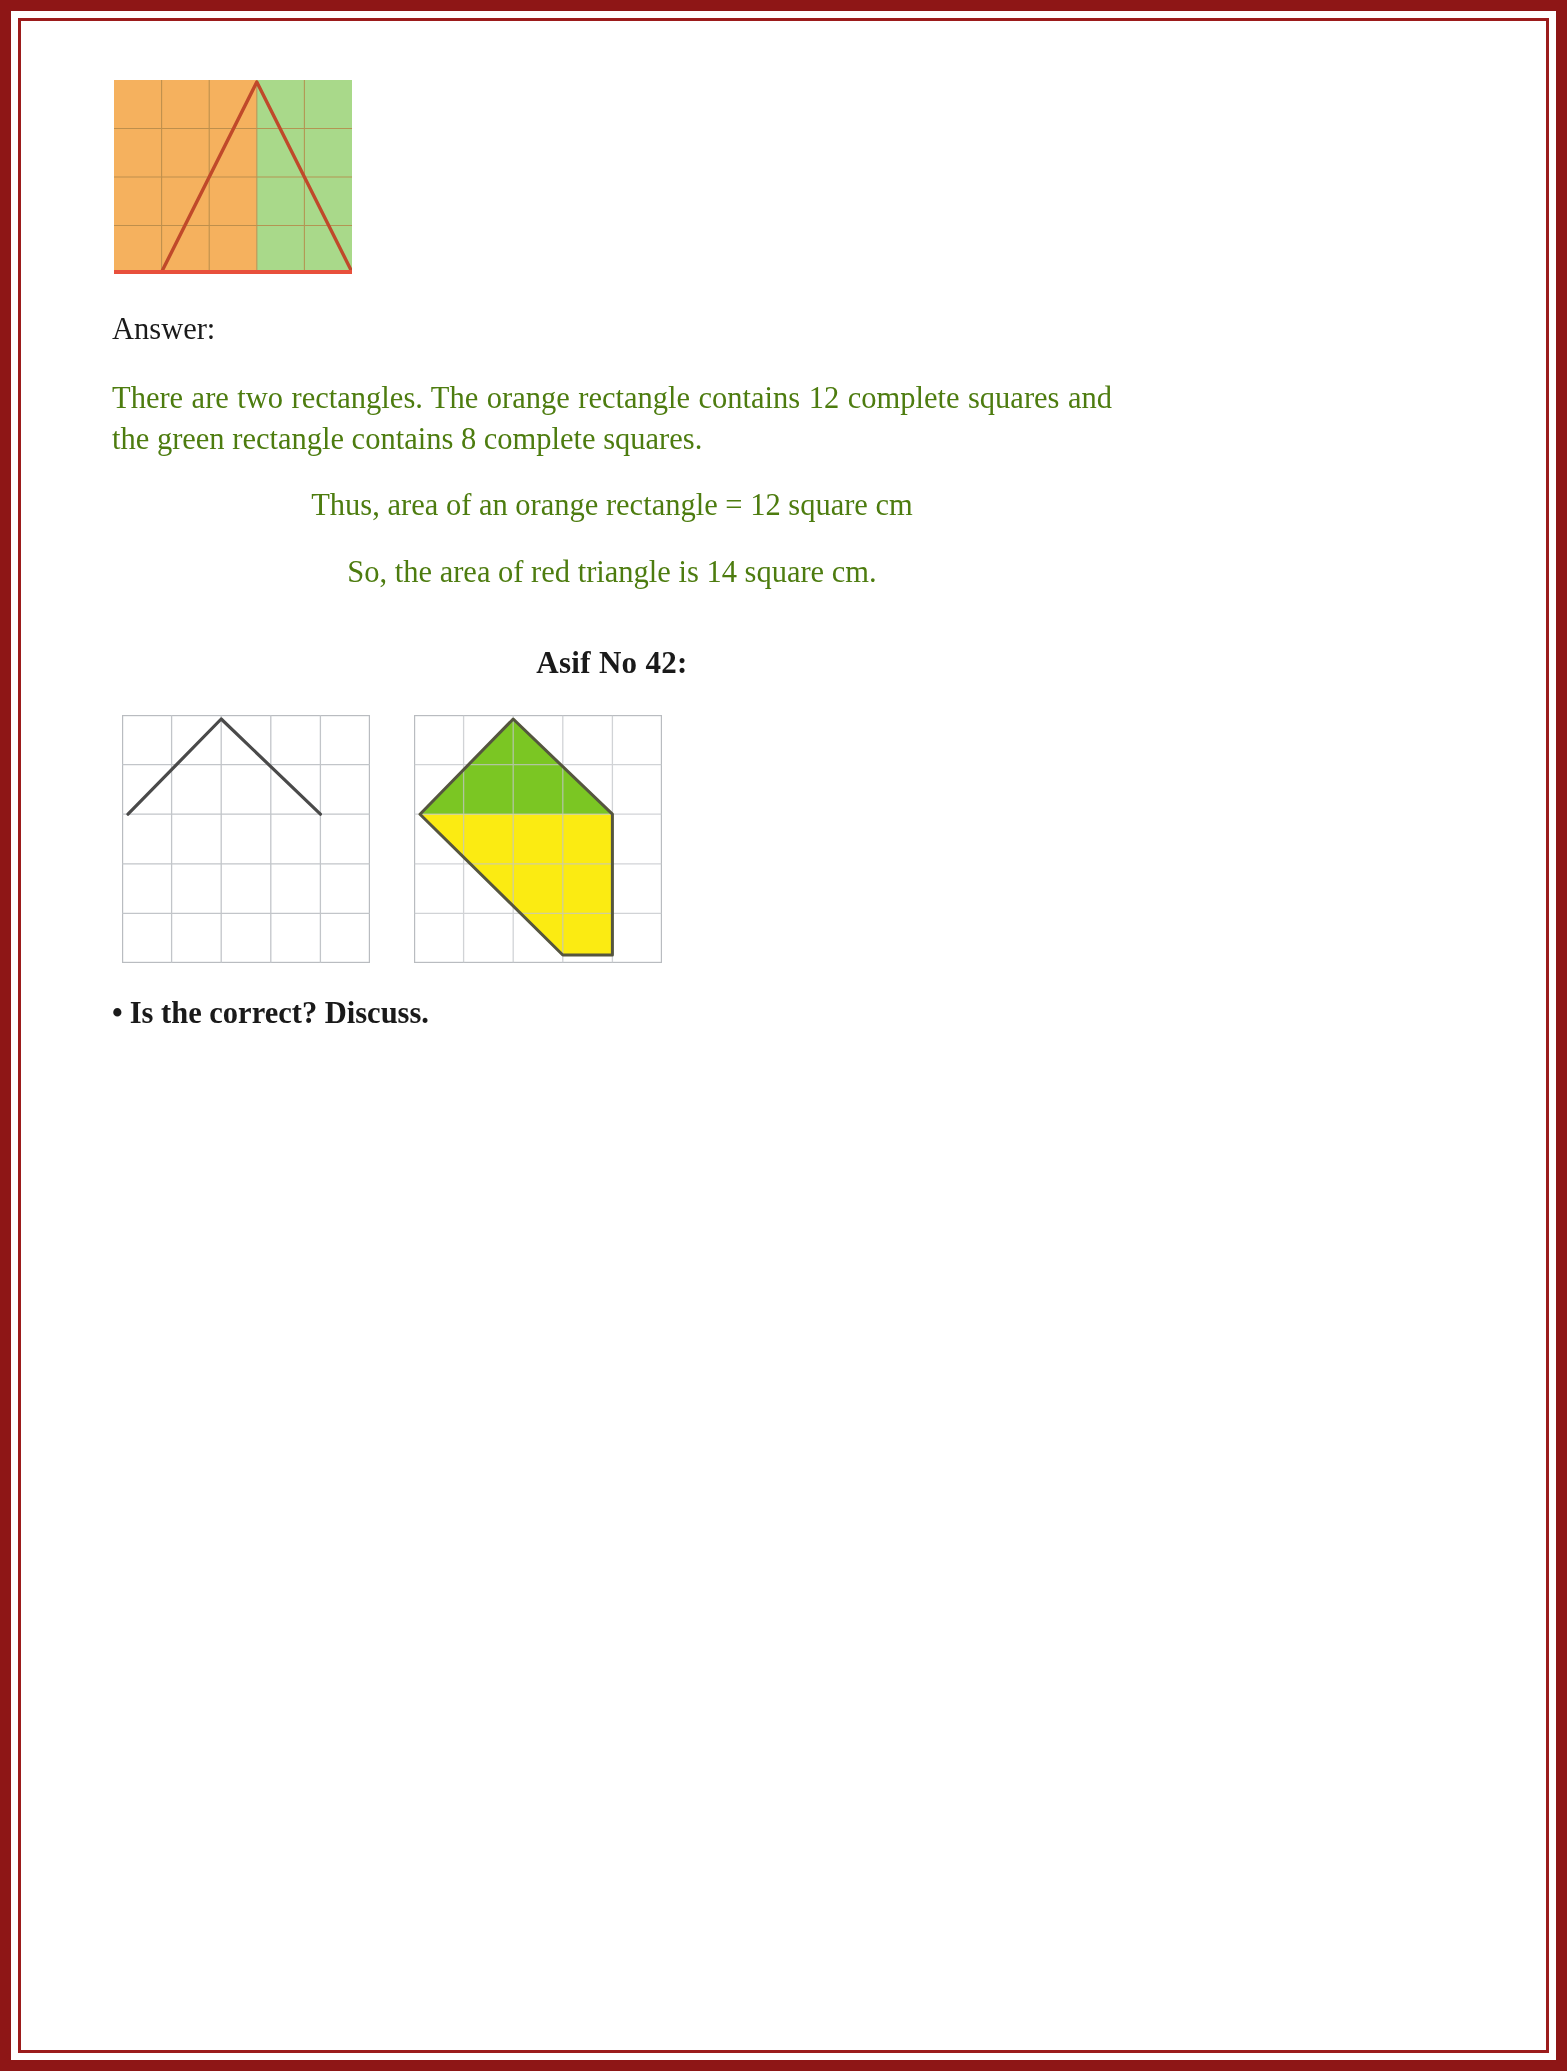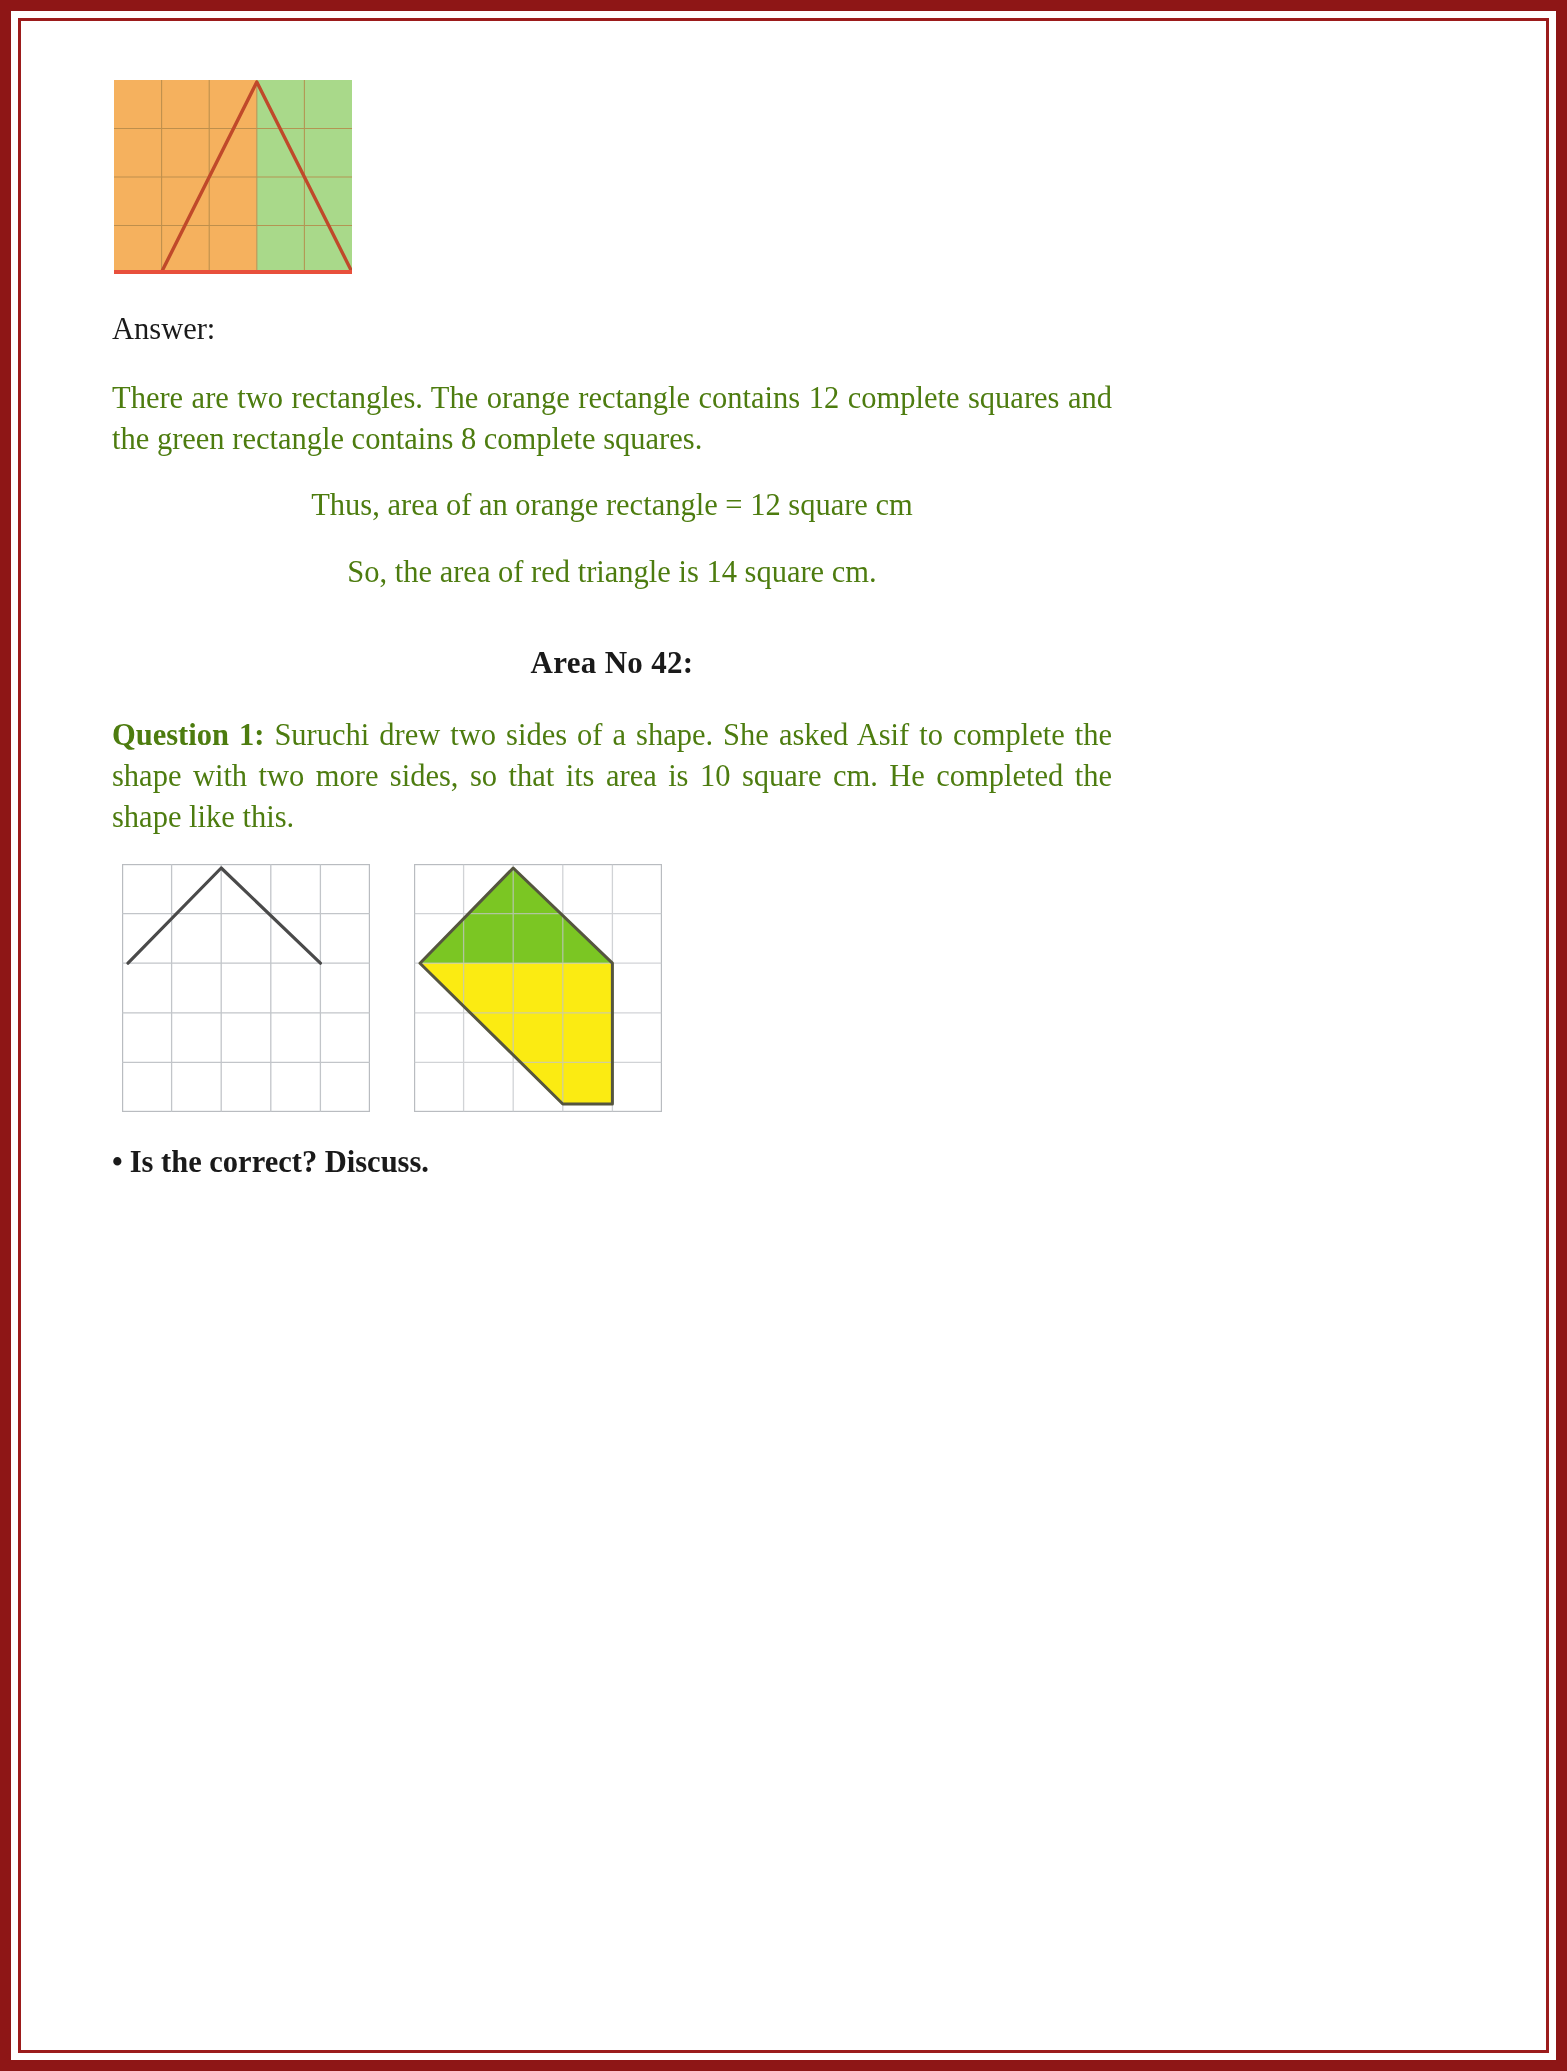--- a/index.html
+++ b/index.html
@@ -133,23 +133,22 @@
       <line x1="0" y1="192.2" x2="238" y2="192.2" stroke="#e8503c" stroke-width="4.4"></line>
     </svg>
   </div>
 
   <div class="answer-label">Answer:</div>
 
   <p class="body-text">There are two rectangles. The orange rectangle contains 12 complete squares and the green rectangle contains 8 complete squares.</p>
   <p class="body-text nojust">Thus, area of an orange rectangle = 12 square cm</p>
   <p class="body-text nojust">So, the area of red triangle is 14 square cm.</p>
 
-  <div class="page-heading">Area No 42:</div>
+  <div class="page-heading">Asif No 42:</div>
 
-  <p class="body-text"><span class="q-label">Question 1:</span><span> Suruchi drew two sides of a shape. She asked Asif to complete the shape with two more sides, so that its area is 10 square cm. He completed the shape like this.</span></p>
 
   <div class="fig2-row">
 
     <div class="grid-fig">
       <svg width="248" height="248" viewBox="0 0 248 248" xmlns="http://www.w3.org/2000/svg">
         <rect x="0.5" y="0.5" width="247" height="247" fill="#ffffff" stroke="#b9bcc0" stroke-width="1.4"></rect>
         <g stroke="#c2c5c9" stroke-width="1.3">
           <line x1="49.6" y1="0" x2="49.6" y2="248"></line>
           <line x1="99.2" y1="0" x2="99.2" y2="248"></line>
           <line x1="148.8" y1="0" x2="148.8" y2="248"></line>

